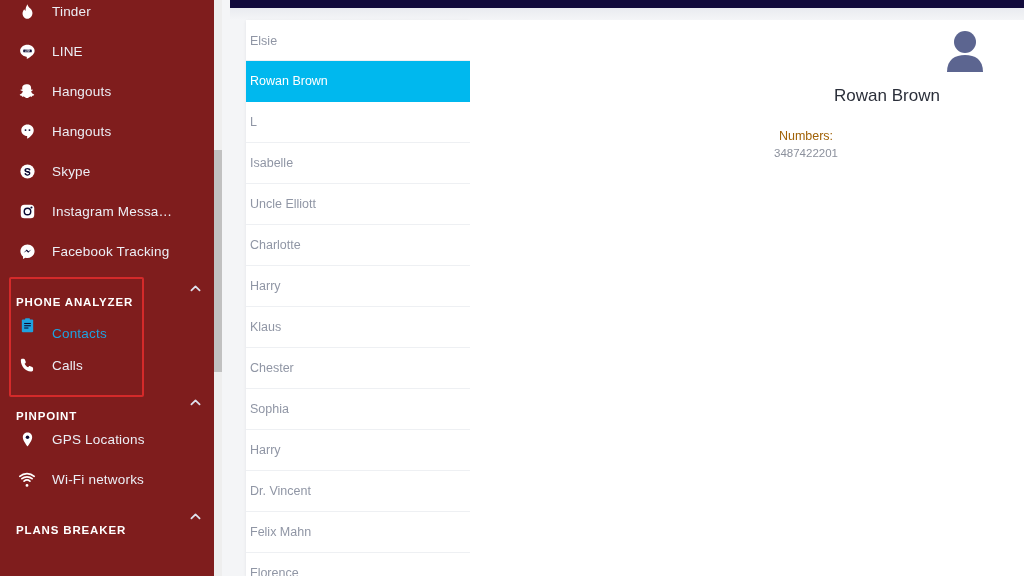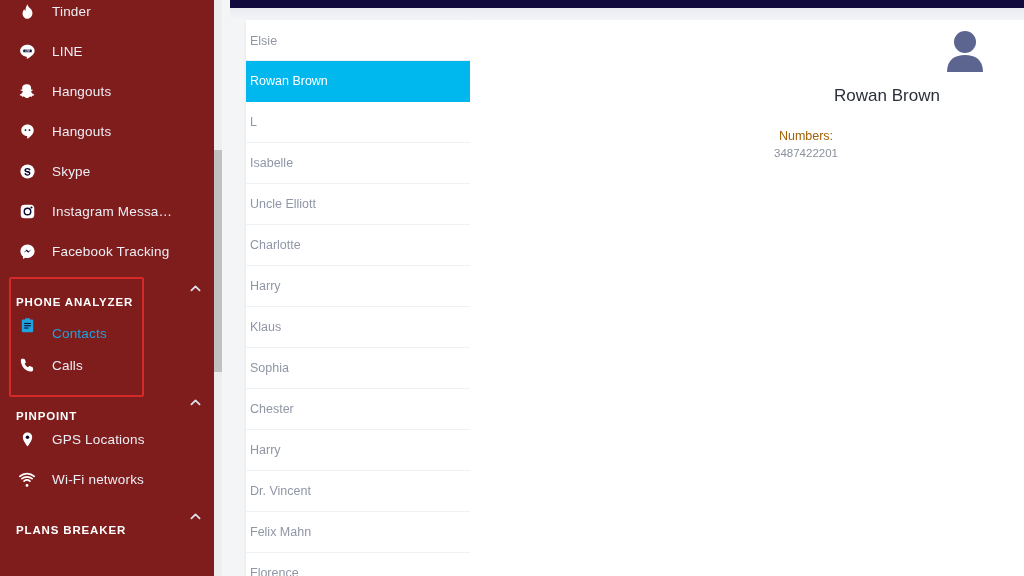--- a/index.html
+++ b/index.html
@@ -292,24 +292,24 @@
       <div class="contact-row">
         <span>Charlotte</span>
       </div>
       <div class="contact-row">
         <span>Harry</span>
       </div>
       <div class="contact-row">
         <span>Klaus</span>
       </div>
       <div class="contact-row">
+        <span>Chester</span>
+      </div>
+      <div class="contact-row">
         <span>Sophia</span>
-      </div>
-      <div class="contact-row">
-        <span>Chester</span>
       </div>
       <div class="contact-row">
         <span>Harry</span>
       </div>
       <div class="contact-row">
         <span>Dr. Vincent</span>
       </div>
       <div class="contact-row">
         <span>Felix Mahn</span>
       </div>

